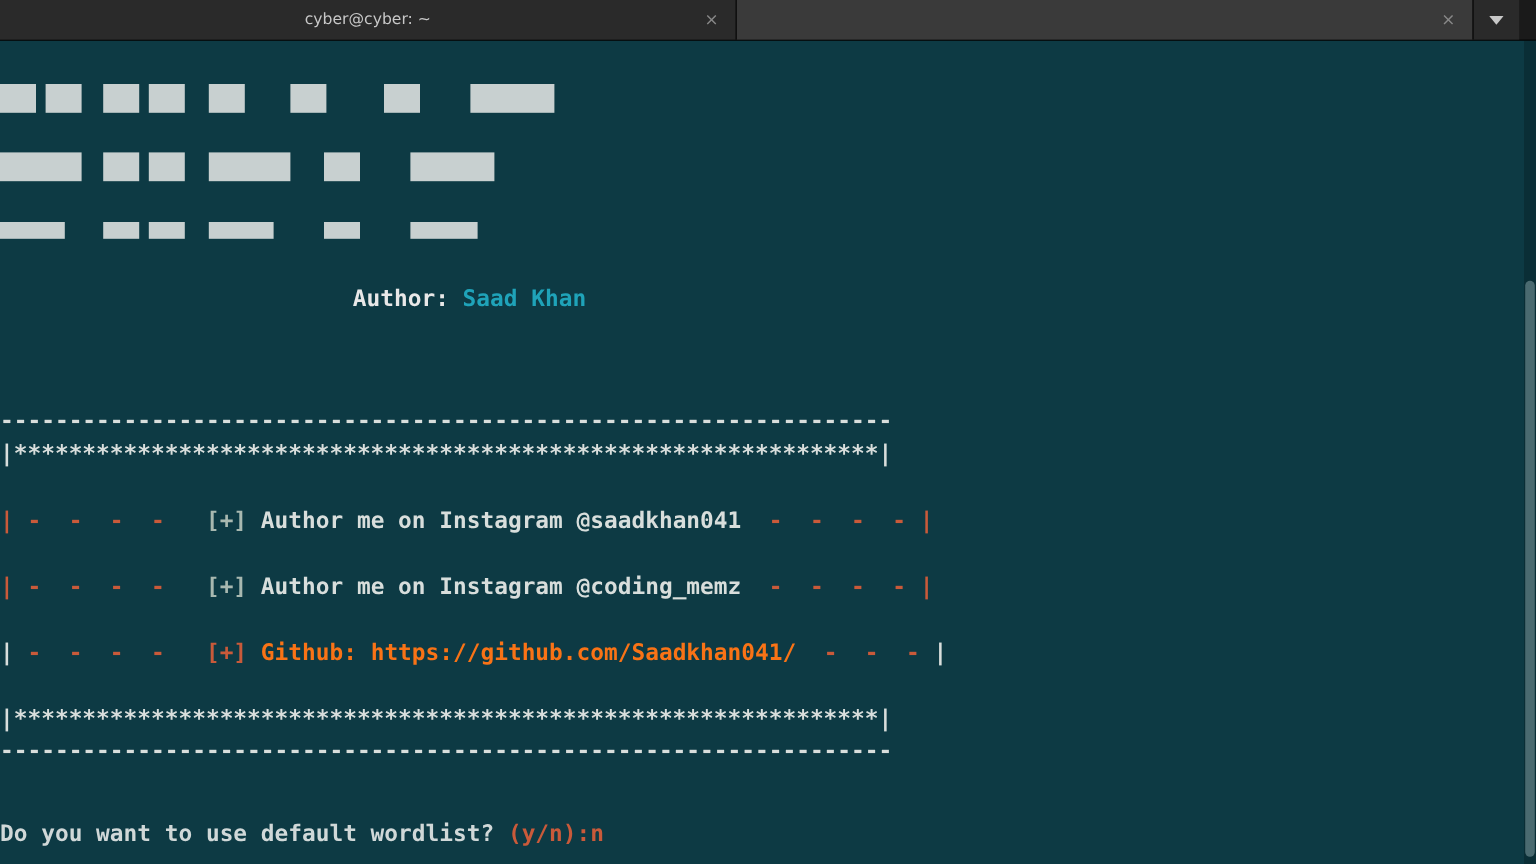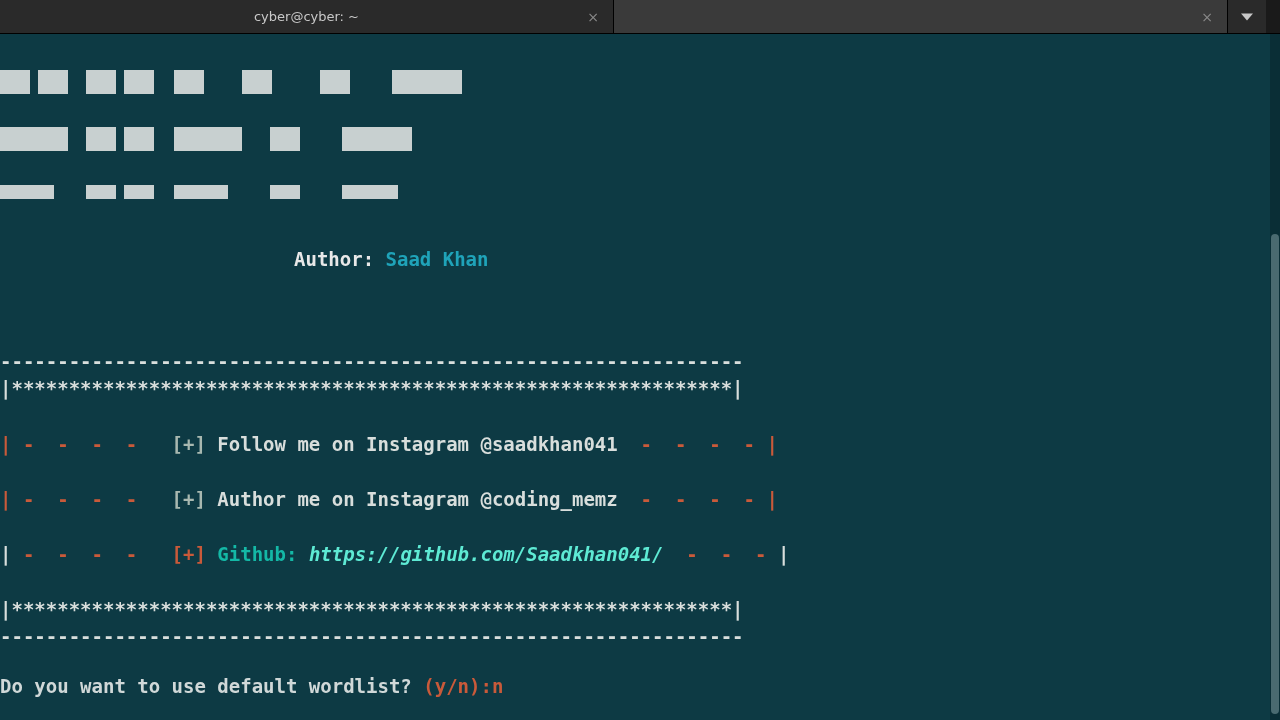--- a/index.html
+++ b/index.html
@@ -82,42 +82,42 @@
     overflow: hidden;
   }
   .ascii-art {
     line-height: 1.05;
     white-space: pre;
     font-weight: bold;
     color: #c8d0d0;
     letter-spacing: 0;
   }
   .author-line {
-    margin-top: 16px;
+    margin-top: 6px;
     padding-left: 294px;
     font-weight: bold;
     font-size: 19px;
   }
   .author-label { color: #e8e8e8; }
   .author-name { color: #1fa3b9; }
   .banner {
     margin-top: 50px;
     line-height: 1.45;
     white-space: pre;
     font-weight: bold;
     font-size: 19px;
   }
   .banner .sep { color: #d8dedc; }
   .banner .dash { color: #c95a3a; }
   .banner .plus { color: #a8b8b0; }
   .banner .follow { color: #d8dedc; }
-  .banner .gh-label { color: #14b8a6; font-weight: bold; }
-  .banner .gh-url { color: #5eead4; font-weight: bold; font-style: italic; }
+  .banner .gh-label { color: #f97316; font-weight: bold; }
+  .banner .gh-url { color: #f97316; font-weight: bold; }
   .question {
-    margin-top: 24px;
+    margin-top: 43px;
     font-weight: bold;
     font-size: 19px;
   }
   .question .yn { color: #c95a3a; font-weight: bold; }
   .input-line {
     margin-top: 22px;
     font-weight: bold;
     font-size: 19px;
   }
   .input-line .path { color: #6a8a8a; font-weight: normal; }
@@ -192,21 +192,21 @@
   </div>
 
   <div class="author-line">
     <span class="author-label">Author: </span><span class="author-name">Saad Khan</span>
   </div>
 
   <div class="banner">
 <span class="sep">-----------------------------------------------------------------</span>
 <span class="sep">|***************************************************************|</span>
 
-<span class="dash">| -  -  -  -   </span><span class="plus">[+]</span><span class="follow"> Follow me on Instagram @saadkhan041  </span><span class="dash">-  -  -  - |</span>
+<span class="dash">| -  -  -  -   </span><span class="plus">[+]</span><span class="follow"> Author me on Instagram @saadkhan041  </span><span class="dash">-  -  -  - |</span>
 
 <span class="dash">| -  -  -  -   </span><span class="plus">[+]</span><span class="follow"> Author me on Instagram @coding_memz  </span><span class="dash">-  -  -  - |</span>
 
 <span class="sep">| </span><span class="dash">-  -  -  -</span><span class="dash">   [+] </span><span class="gh-label">Github: </span><span class="gh-url">https://github.com/Saadkhan041/</span><span class="dash">  -  -  - </span><span class="sep">|</span>
 
 <span class="sep">|***************************************************************|</span>
 <span class="sep">-----------------------------------------------------------------</span></div>
 
   <div class="question">
     <span>Do you want to use default wordlist? </span><span class="yn">(y/n):</span><span class="yn">n</span>

